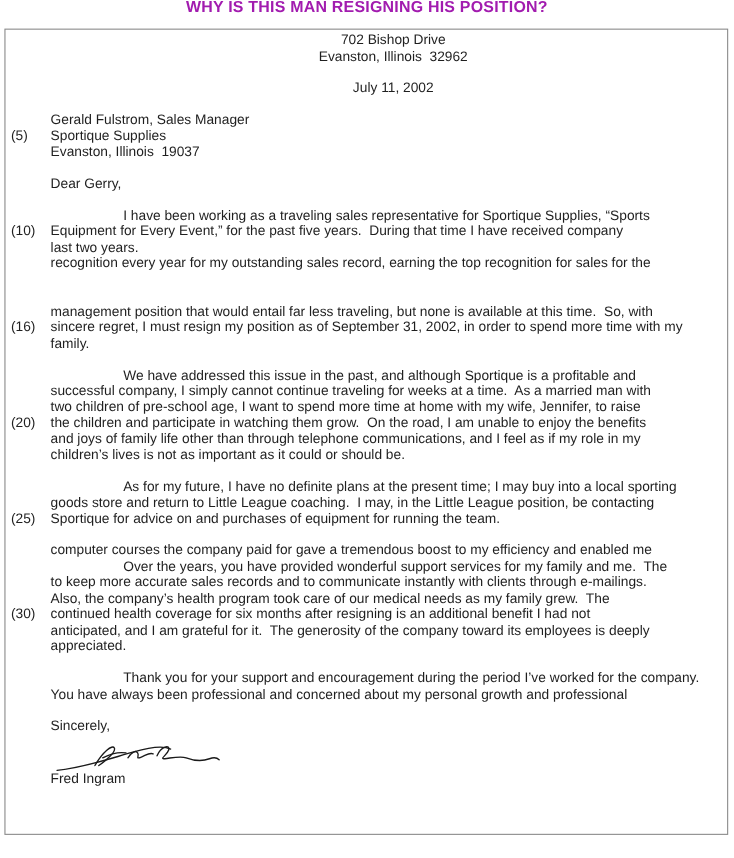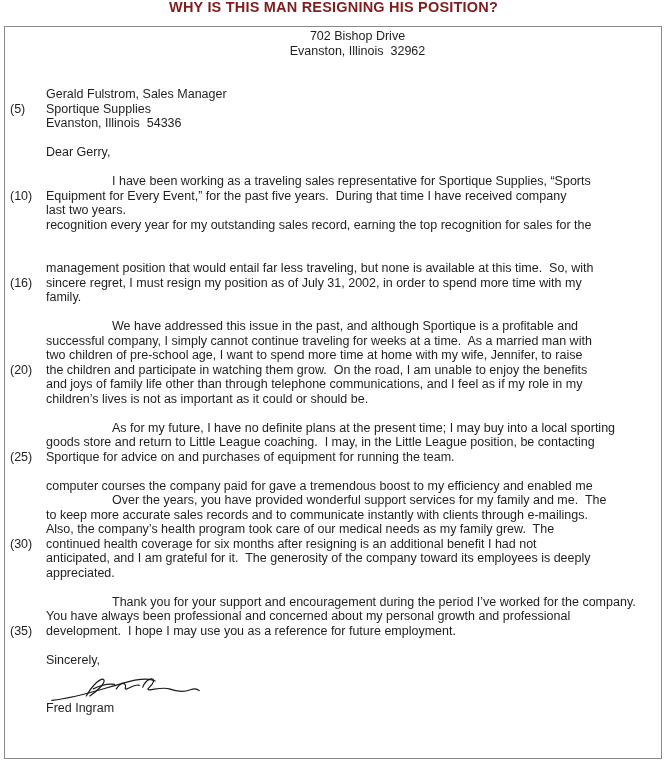--- a/index.html
+++ b/index.html
@@ -4,21 +4,21 @@
 <style>
   html,body{margin:0;padding:0;}
   body{
     width:667px;height:780px;position:relative;overflow:hidden;
     background:#ffffff;color:#1f1f1f;
     font-family:"Liberation Sans", sans-serif;
   }
   .title{
     position:absolute;top:-1px;left:0;right:0;
     text-align:center;font-weight:bold;font-size:14.5px;letter-spacing:.2px;
-    color:#7f1d1d;
+    color:#a21caf;
   }
   .letter-box{
     position:absolute;top:26px;left:4px;width:658px;height:733px;
     border:1.5px solid #8a8a8a;box-sizing:border-box;
     padding-top:2px;overflow:hidden;background:#fff;
   }
   .line{display:flex;height:14.5px;line-height:14.5px;font-size:12.5px;}
   .gutter{flex:0 0 41px;padding-left:5px;box-sizing:border-box;white-space:pre;}
   .text{white-space:pre;}
   .line.center .text{flex:1;text-align:center;padding-left:8px;}
@@ -42,35 +42,39 @@
         <span class="text">702 Bishop Drive</span>
       </div>
       <div class="line center">
         <span class="gutter"></span>
         <span class="text">Evanston, Illinois  32962</span>
       </div>
       <div class="line">
         <span class="gutter"></span>
         <span class="text"></span>
       </div>
+      <div class="line center">
+        <span class="gutter"></span>
+        <span class="text">July 11, 2002</span>
+      </div>
       <div class="line">
         <span class="gutter"></span>
         <span class="text"></span>
       </div>
       <div class="line">
         <span class="gutter"></span>
         <span class="text">Gerald Fulstrom, Sales Manager</span>
       </div>
       <div class="line">
         <span class="gutter">(5)</span>
         <span class="text">Sportique Supplies</span>
       </div>
       <div class="line">
         <span class="gutter"></span>
-        <span class="text">Evanston, Illinois  54336</span>
+        <span class="text">Evanston, Illinois  19037</span>
       </div>
       <div class="line">
         <span class="gutter"></span>
         <span class="text"></span>
       </div>
       <div class="line">
         <span class="gutter"></span>
         <span class="text">Dear Gerry,</span>
       </div>
       <div class="line">
@@ -99,21 +103,21 @@
       </div>
       <div class="line indent">
         <span class="gutter"></span>
       </div>
       <div class="line">
         <span class="gutter"></span>
         <span class="text">management position that would entail far less traveling, but none is available at this time.  So, with</span>
       </div>
       <div class="line">
         <span class="gutter">(16)</span>
-        <span class="text">sincere regret, I must resign my position as of July 31, 2002, in order to spend more time with my</span>
+        <span class="text">sincere regret, I must resign my position as of September 31, 2002, in order to spend more time with my</span>
       </div>
       <div class="line">
         <span class="gutter"></span>
         <span class="text">family.</span>
       </div>
       <div class="line">
         <span class="gutter"></span>
         <span class="text"></span>
       </div>
       <div class="line indent">
@@ -192,24 +196,20 @@
         <span class="gutter"></span>
         <span class="text"></span>
       </div>
       <div class="line indent">
         <span class="gutter"></span>
         <span class="text">Thank you for your support and encouragement during the period I’ve worked for the company.</span>
       </div>
       <div class="line">
         <span class="gutter"></span>
         <span class="text">You have always been professional and concerned about my personal growth and professional</span>
-      </div>
-      <div class="line">
-        <span class="gutter">(35)</span>
-        <span class="text">development.  I hope I may use you as a reference for future employment.</span>
       </div>
       <div class="line">
         <span class="gutter"></span>
         <span class="text"></span>
       </div>
       <div class="line">
         <span class="gutter"></span>
         <span class="text">Sincerely,</span>
       </div>
     </div>

